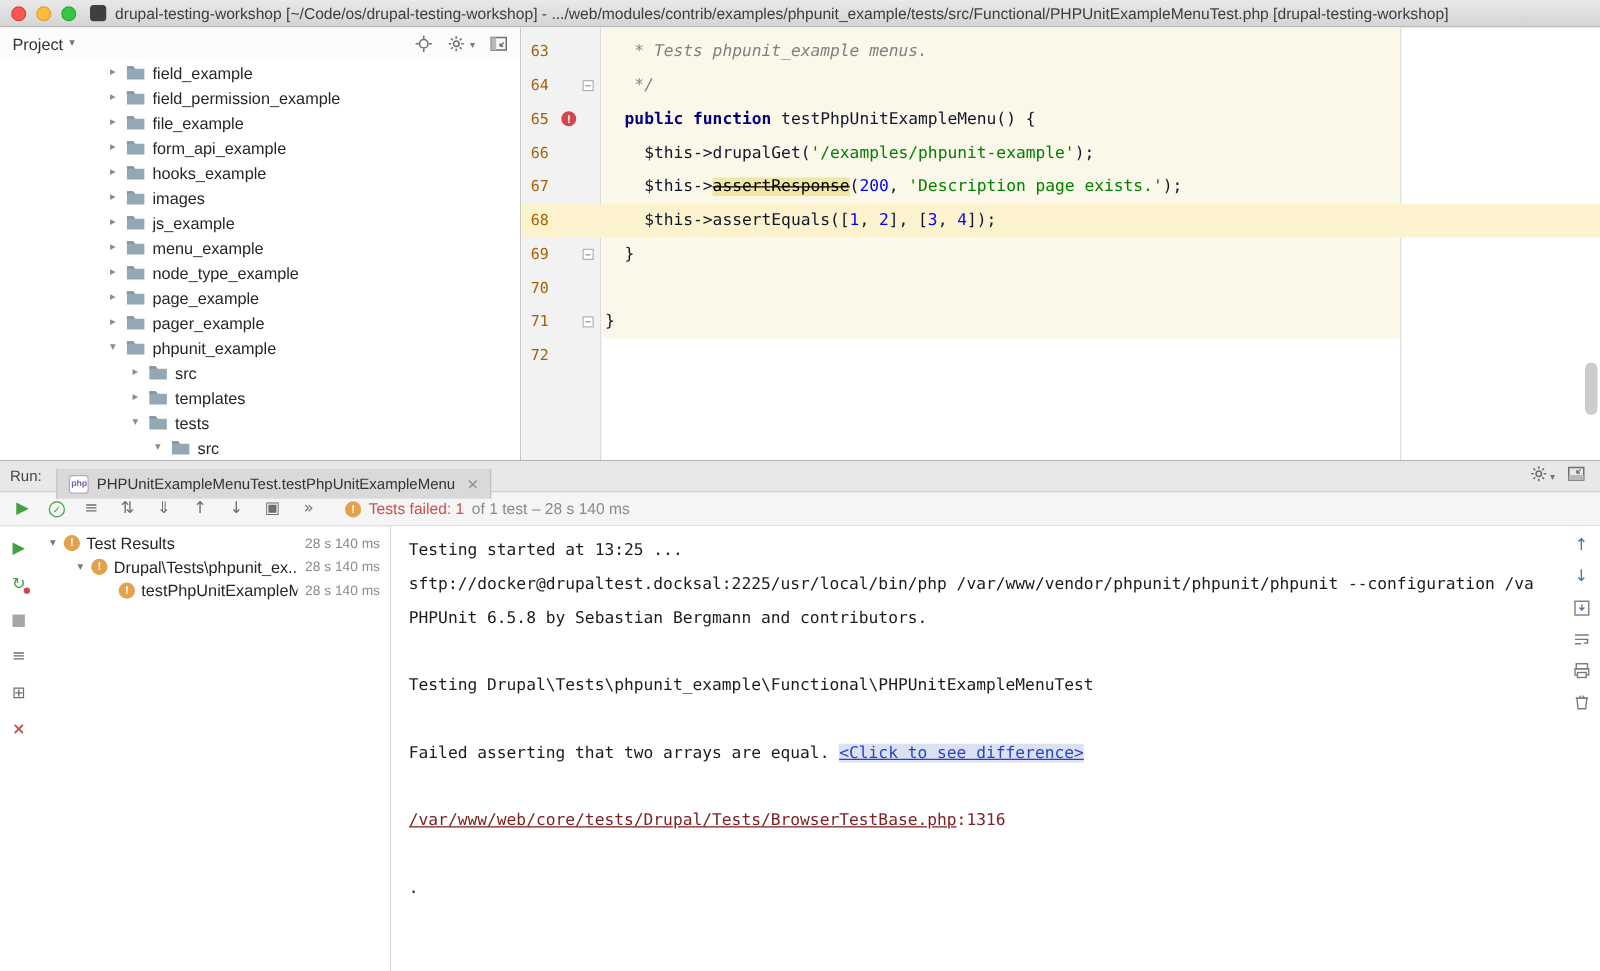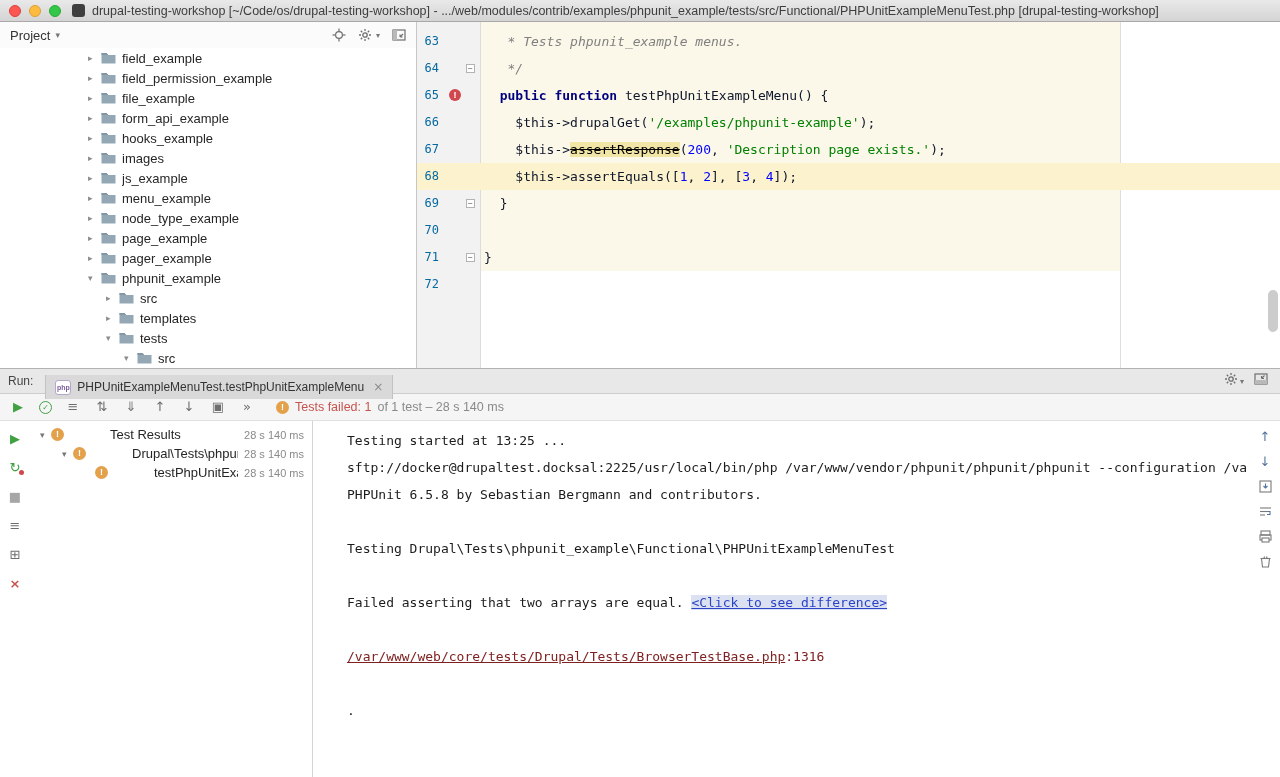--- a/index.html
+++ b/index.html
@@ -42,21 +42,21 @@
     position:absolute;left:417px;top:22px;width:863px;height:346px;background:#ffffff;overflow:hidden;
     font-family:"DejaVu Sans Mono",monospace;font-size:13px;
   }
   #gutter-backdrop{position:absolute;left:0;top:0;bottom:0;width:63px;background:#f2f2f2;border-right:1px solid #dcdcdc;}
   #code-bg{position:absolute;left:64px;top:0;width:639px;height:249px;background:#fbf8ea;}
   #margin-guide{position:absolute;left:703px;top:0;bottom:0;width:1px;background:#dedede;}
   #editor-lines{position:absolute;left:0;top:6px;right:0;}
   .ed-row{height:27px;line-height:27px;position:relative;white-space:pre;}
   .ed-row.current{background:#fcf3ce;}
   .ed-gutter-cell{position:absolute;left:0;top:0;width:63px;height:27px;}
-  .ed-num{position:absolute;left:0;top:0;width:22px;text-align:right;color:#0369a1;font-size:12px;line-height:27px;}
+  .ed-num{position:absolute;left:0;top:0;width:22px;text-align:right;color:#a16207;font-size:12px;line-height:27px;}
   .ed-marker{
     position:absolute;left:32px;top:7px;width:12px;height:12px;border-radius:50%;
     background:#d0484d;color:#fff;font:bold 9px/12px "Liberation Sans",sans-serif;text-align:center;
   }
   .ed-fold{
     position:absolute;left:49px;top:9px;width:9px;height:9px;box-sizing:border-box;
     border:1px solid #b3b3b3;background:#fff;color:#666;font-size:8px;line-height:7px;text-align:center;
   }
   .ed-code{display:block;padding-left:67px;}
   .tok-comment{color:#808080;font-style:italic;}
@@ -109,26 +109,26 @@
   .strip-icon.red{color:#c7534f;font-weight:bold;}
   .red-dot{position:absolute;right:-1px;bottom:1px;width:5px;height:5px;border-radius:50%;background:#d0484d;}
 
   #test-tree{width:283px;flex:0 0 auto;box-sizing:border-box;border-right:1px solid #d4d4d4;padding-top:4px;font-size:13px;color:#262626;overflow:hidden;}
   .tt-row{height:19px;display:flex;align-items:center;padding-right:8px;white-space:nowrap;}
   .tt-chevron{width:11px;font-size:9px;color:#777;flex:0 0 auto;font-family:"DejaVu Sans",sans-serif;}
   .tt-icon{
     width:13px;height:13px;border-radius:50%;background:#e3a14c;color:#fff;flex:0 0 auto;
     font:bold 9px/13px "Liberation Sans",sans-serif;text-align:center;margin-right:5px;
   }
-  .tt-label{overflow:hidden;margin-left:41px;}
+  .tt-label{overflow:hidden;}
   .tt-time{margin-left:auto;color:#8a8a8a;font-size:11px;padding-left:6px;}
 
   #console{flex:1;position:relative;overflow:hidden;background:#fff;}
   #console-out{position:absolute;left:14px;top:6px;right:30px;font-family:"DejaVu Sans Mono",monospace;font-size:13px;color:#1c1c1c;}
-  .con-line{height:27px;line-height:27px;white-space:pre;overflow:hidden;margin-left:20px;}
+  .con-line{height:27px;line-height:27px;white-space:pre;overflow:hidden;}
   .con-link-blue{color:#2b43c7;text-decoration:underline;background:#dbe1f1;cursor:pointer;}
   .con-link-red{color:#7f2121;text-decoration:underline;cursor:pointer;}
   .con-lineno{color:#7f2121;}
   #console-strip{position:absolute;right:3px;top:8px;width:24px;display:flex;flex-direction:column;align-items:center;gap:10px;}
   .cs-arrow{font-size:13px;color:#51749c;font-family:"DejaVu Sans",sans-serif;}
   #console-strip svg{display:block;}
 </style>
 </head>
 <body>
 

